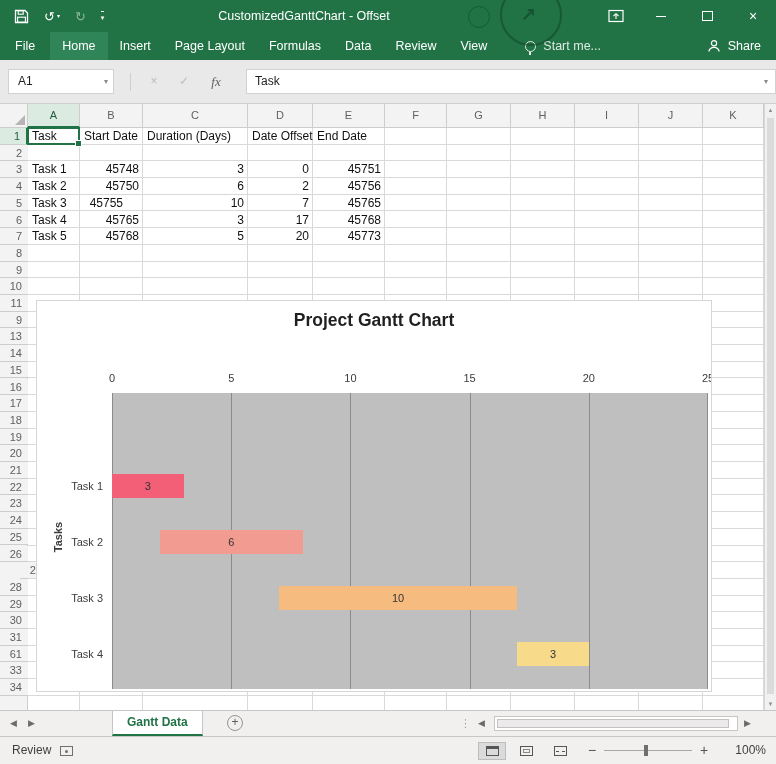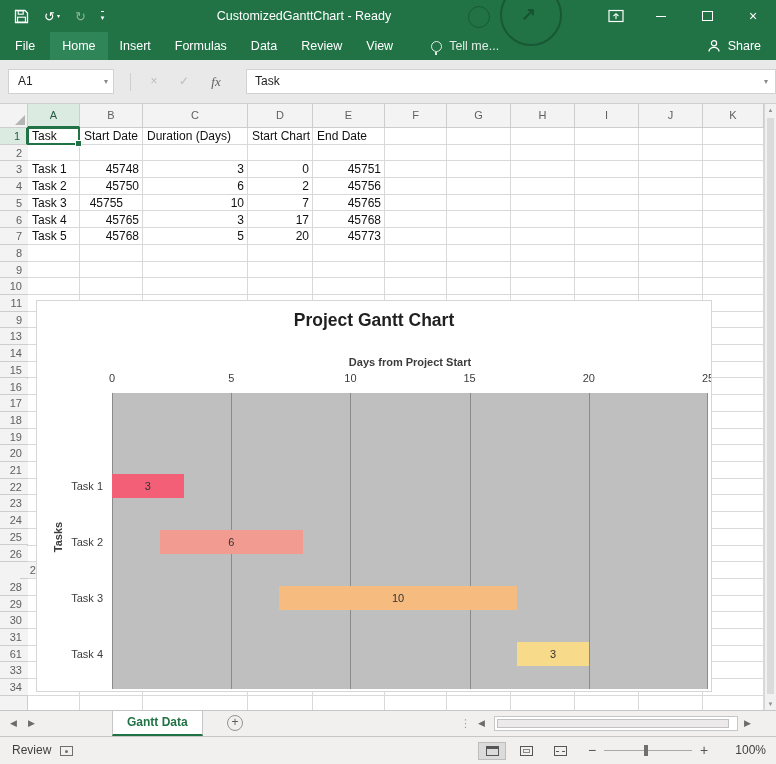--- a/index.html
+++ b/index.html
@@ -106,21 +106,21 @@
 </style>
 </head>
 <body>
 
 <div class="app">
 
   <div class="titlebar">
     <div class="deco-circle" style="left:500px;top:-16px;width:58px;height:58px;"></div>
     <div class="deco-circle" style="left:468px;top:6px;width:20px;height:20px;border-width:1.5px;"></div>
     <div class="deco-arrow" style="left:521px;top:3px;">↗</div>
-    <div class="win-title">CustomizedGanttChart - Ready</div>
+    <div class="win-title">CustomizedGanttChart - Offset</div>
     <div class="qat">
       <span class="icon-btn">
         <svg width="15" height="15" viewBox="0 0 15 15">
             <path d="M1.5 1.5 H11 L13.5 4 V13.5 H1.5 Z" fill="none" stroke="#fff" stroke-width="1.3"></path>
             <rect x="4.2" y="1.8" width="5" height="3.4" fill="none" stroke="#fff" stroke-width="1.1"></rect>
             <rect x="3.6" y="8.2" width="7.8" height="5" fill="none" stroke="#fff" stroke-width="1.1"></rect>
           </svg>
       </span>
       <span class="icon-btn">
           <span>↺</span>
@@ -145,27 +145,28 @@
           <span class="max-glyph"></span>
         </div>
       <div class="winbtn">×</div>
     </div>
   </div>
 
   <div class="ribbonrow">
     <div class="rtab file">File</div>
     <div class="rtab active">Home</div>
     <div class="rtab">Insert</div>
+    <div class="rtab">Page Layout</div>
     <div class="rtab">Formulas</div>
     <div class="rtab">Data</div>
     <div class="rtab">Review</div>
     <div class="rtab">View</div>
     <div class="tellme">
       <span class="bulb"></span>
-      <span>Tell me...</span>
+      <span>Start me...</span>
     </div>
     <div class="share">
       <svg width="14" height="14" viewBox="0 0 14 14">
           <circle cx="7" cy="4.2" r="2.6" fill="none" stroke="#fff" stroke-width="1.2"></circle>
           <path d="M1.8 12.5 C2.5 9.5 4.5 8.4 7 8.4 C9.5 8.4 11.5 9.5 12.2 12.5" fill="none" stroke="#fff" stroke-width="1.2"></path>
         </svg>
       <span>Share</span>
     </div>
   </div>
 
@@ -245,21 +246,21 @@
         <div class="vline" style="left: 356px;"></div>
         <div class="vline" style="left: 418px;"></div>
         <div class="vline" style="left: 482px;"></div>
         <div class="vline" style="left: 546px;"></div>
         <div class="vline" style="left: 610px;"></div>
         <div class="vline" style="left: 674px;"></div>
         <div class="vline" style="left: 735px;"></div>
         <div class="cell" style="left: 0px; top: 0px; width: 52px; text-align: left;">Task</div>
         <div class="cell" style="left: 52px; top: 0px; width: 63px; text-align: left;">Start Date</div>
         <div class="cell" style="left: 115px; top: 0px; width: 105px; text-align: left;">Duration (Days)</div>
-        <div class="cell" style="left: 220px; top: 0px; width: 65px; text-align: left;">Start Chart</div>
+        <div class="cell" style="left: 220px; top: 0px; width: 65px; text-align: left;">Date Offset</div>
         <div class="cell" style="left: 285px; top: 0px; width: 52px; text-align: left;">End Date</div>
         <div class="cell" style="left: 0px; top: 33.4px; width: 52px; text-align: left;">Task 1</div>
         <div class="cell" style="left: 52px; top: 33.4px; width: 63px; text-align: right;">45748</div>
         <div class="cell" style="left: 115px; top: 33.4px; width: 105px; text-align: right;">3</div>
         <div class="cell" style="left: 220px; top: 33.4px; width: 65px; text-align: right;">0</div>
         <div class="cell" style="left: 285px; top: 33.4px; width: 72px; text-align: right;">45751</div>
         <div class="cell" style="left: 0px; top: 50.1px; width: 52px; text-align: left;">Task 2</div>
         <div class="cell" style="left: 52px; top: 50.1px; width: 63px; text-align: right;">45750</div>
         <div class="cell" style="left: 115px; top: 50.1px; width: 105px; text-align: right;">6</div>
         <div class="cell" style="left: 220px; top: 50.1px; width: 65px; text-align: right;">2</div>
@@ -277,21 +278,20 @@
         <div class="cell" style="left: 0px; top: 100.2px; width: 52px; text-align: left;">Task 5</div>
         <div class="cell" style="left: 52px; top: 100.2px; width: 63px; text-align: right;">45768</div>
         <div class="cell" style="left: 115px; top: 100.2px; width: 105px; text-align: right;">5</div>
         <div class="cell" style="left: 220px; top: 100.2px; width: 65px; text-align: right;">20</div>
         <div class="cell" style="left: 285px; top: 100.2px; width: 72px; text-align: right;">45773</div>
         <div class="sel-box" style="left: -1px; top: -1px; width: 53px; height: 17.7px;"></div>
       </div>
 
     <div class="chart">
       <div class="c-title">Project Gantt Chart</div>
-      <div class="c-xtitle">Days from Project Start</div>
       <div class="c-ytitle">Tasks</div>
       <div class="plot" id="chart-plot" style="left: 75px; top: 92px; width: 596px; height: 296px; background: rgb(191, 191, 191);">
           <div class="gridline" style="left: 0px; background: rgb(139, 139, 139);"></div>
           <div class="gridline" style="left: 119.2px; background: rgb(139, 139, 139);"></div>
           <div class="gridline" style="left: 238.4px; background: rgb(139, 139, 139);"></div>
           <div class="gridline" style="left: 357.6px; background: rgb(139, 139, 139);"></div>
           <div class="gridline" style="left: 476.8px; background: rgb(139, 139, 139);"></div>
           <div class="gridline" style="left: 595px; background: rgb(139, 139, 139);"></div>
           <div class="bar" style="left: 0px; top: 81px; width: 71.52px; background: rgb(242, 95, 119);">
             <div class="bar-label">3</div>

